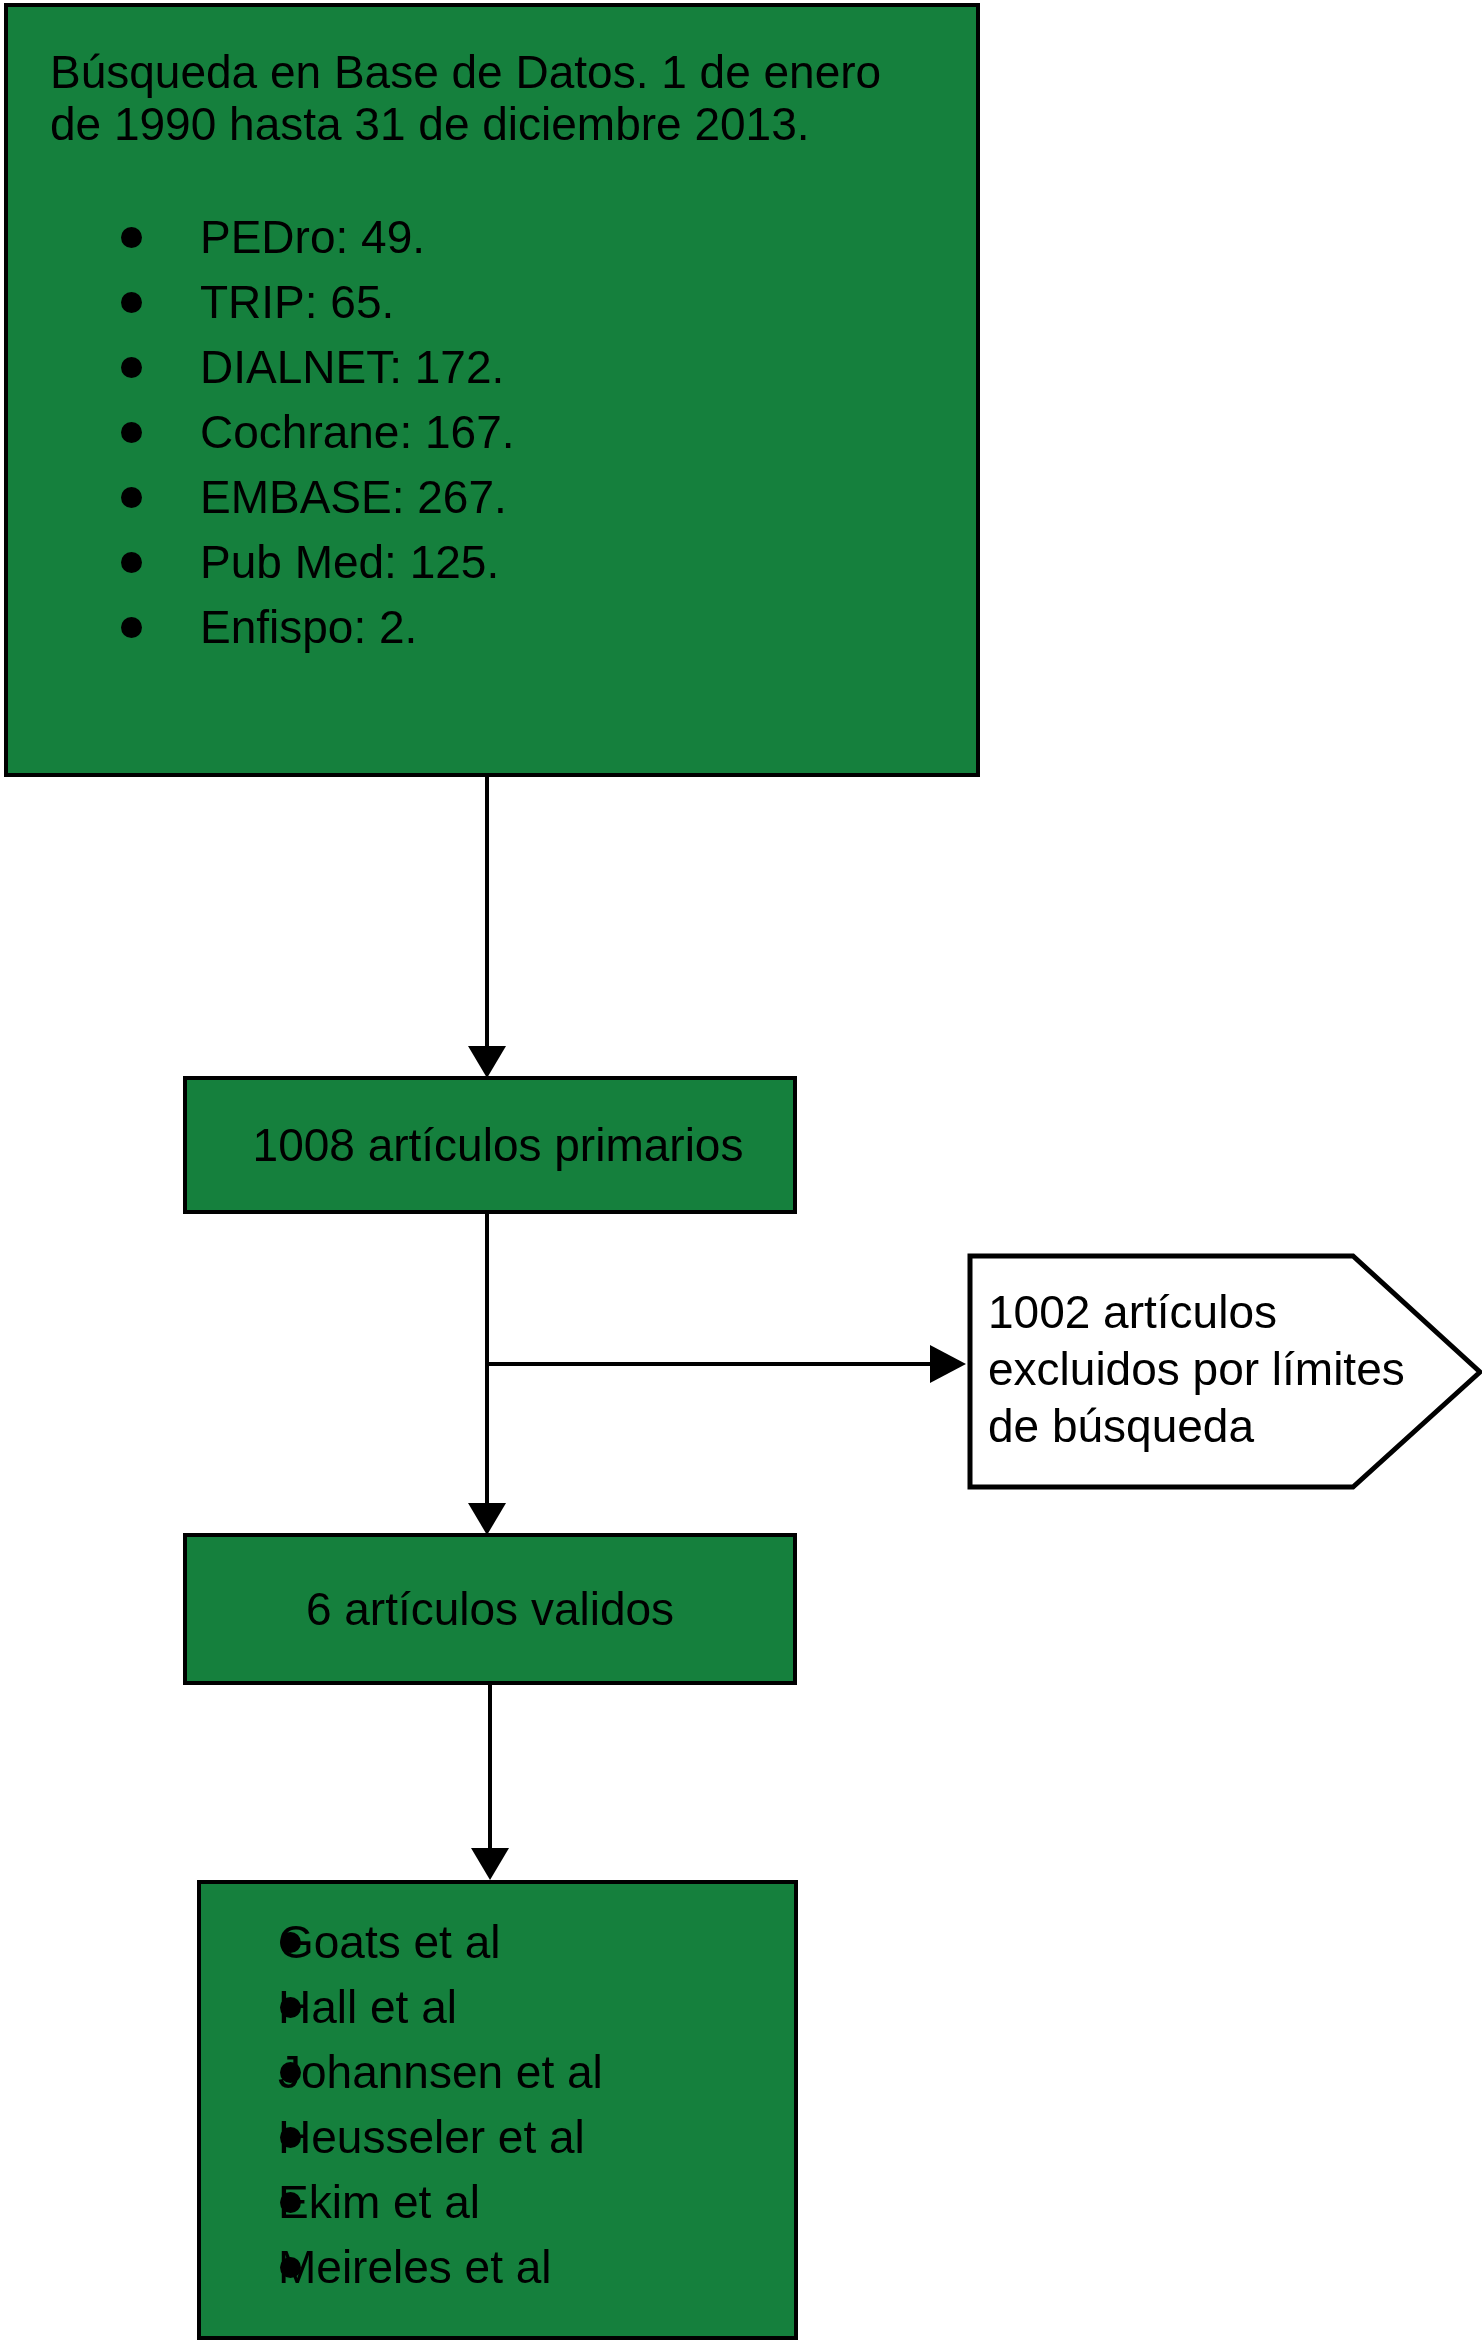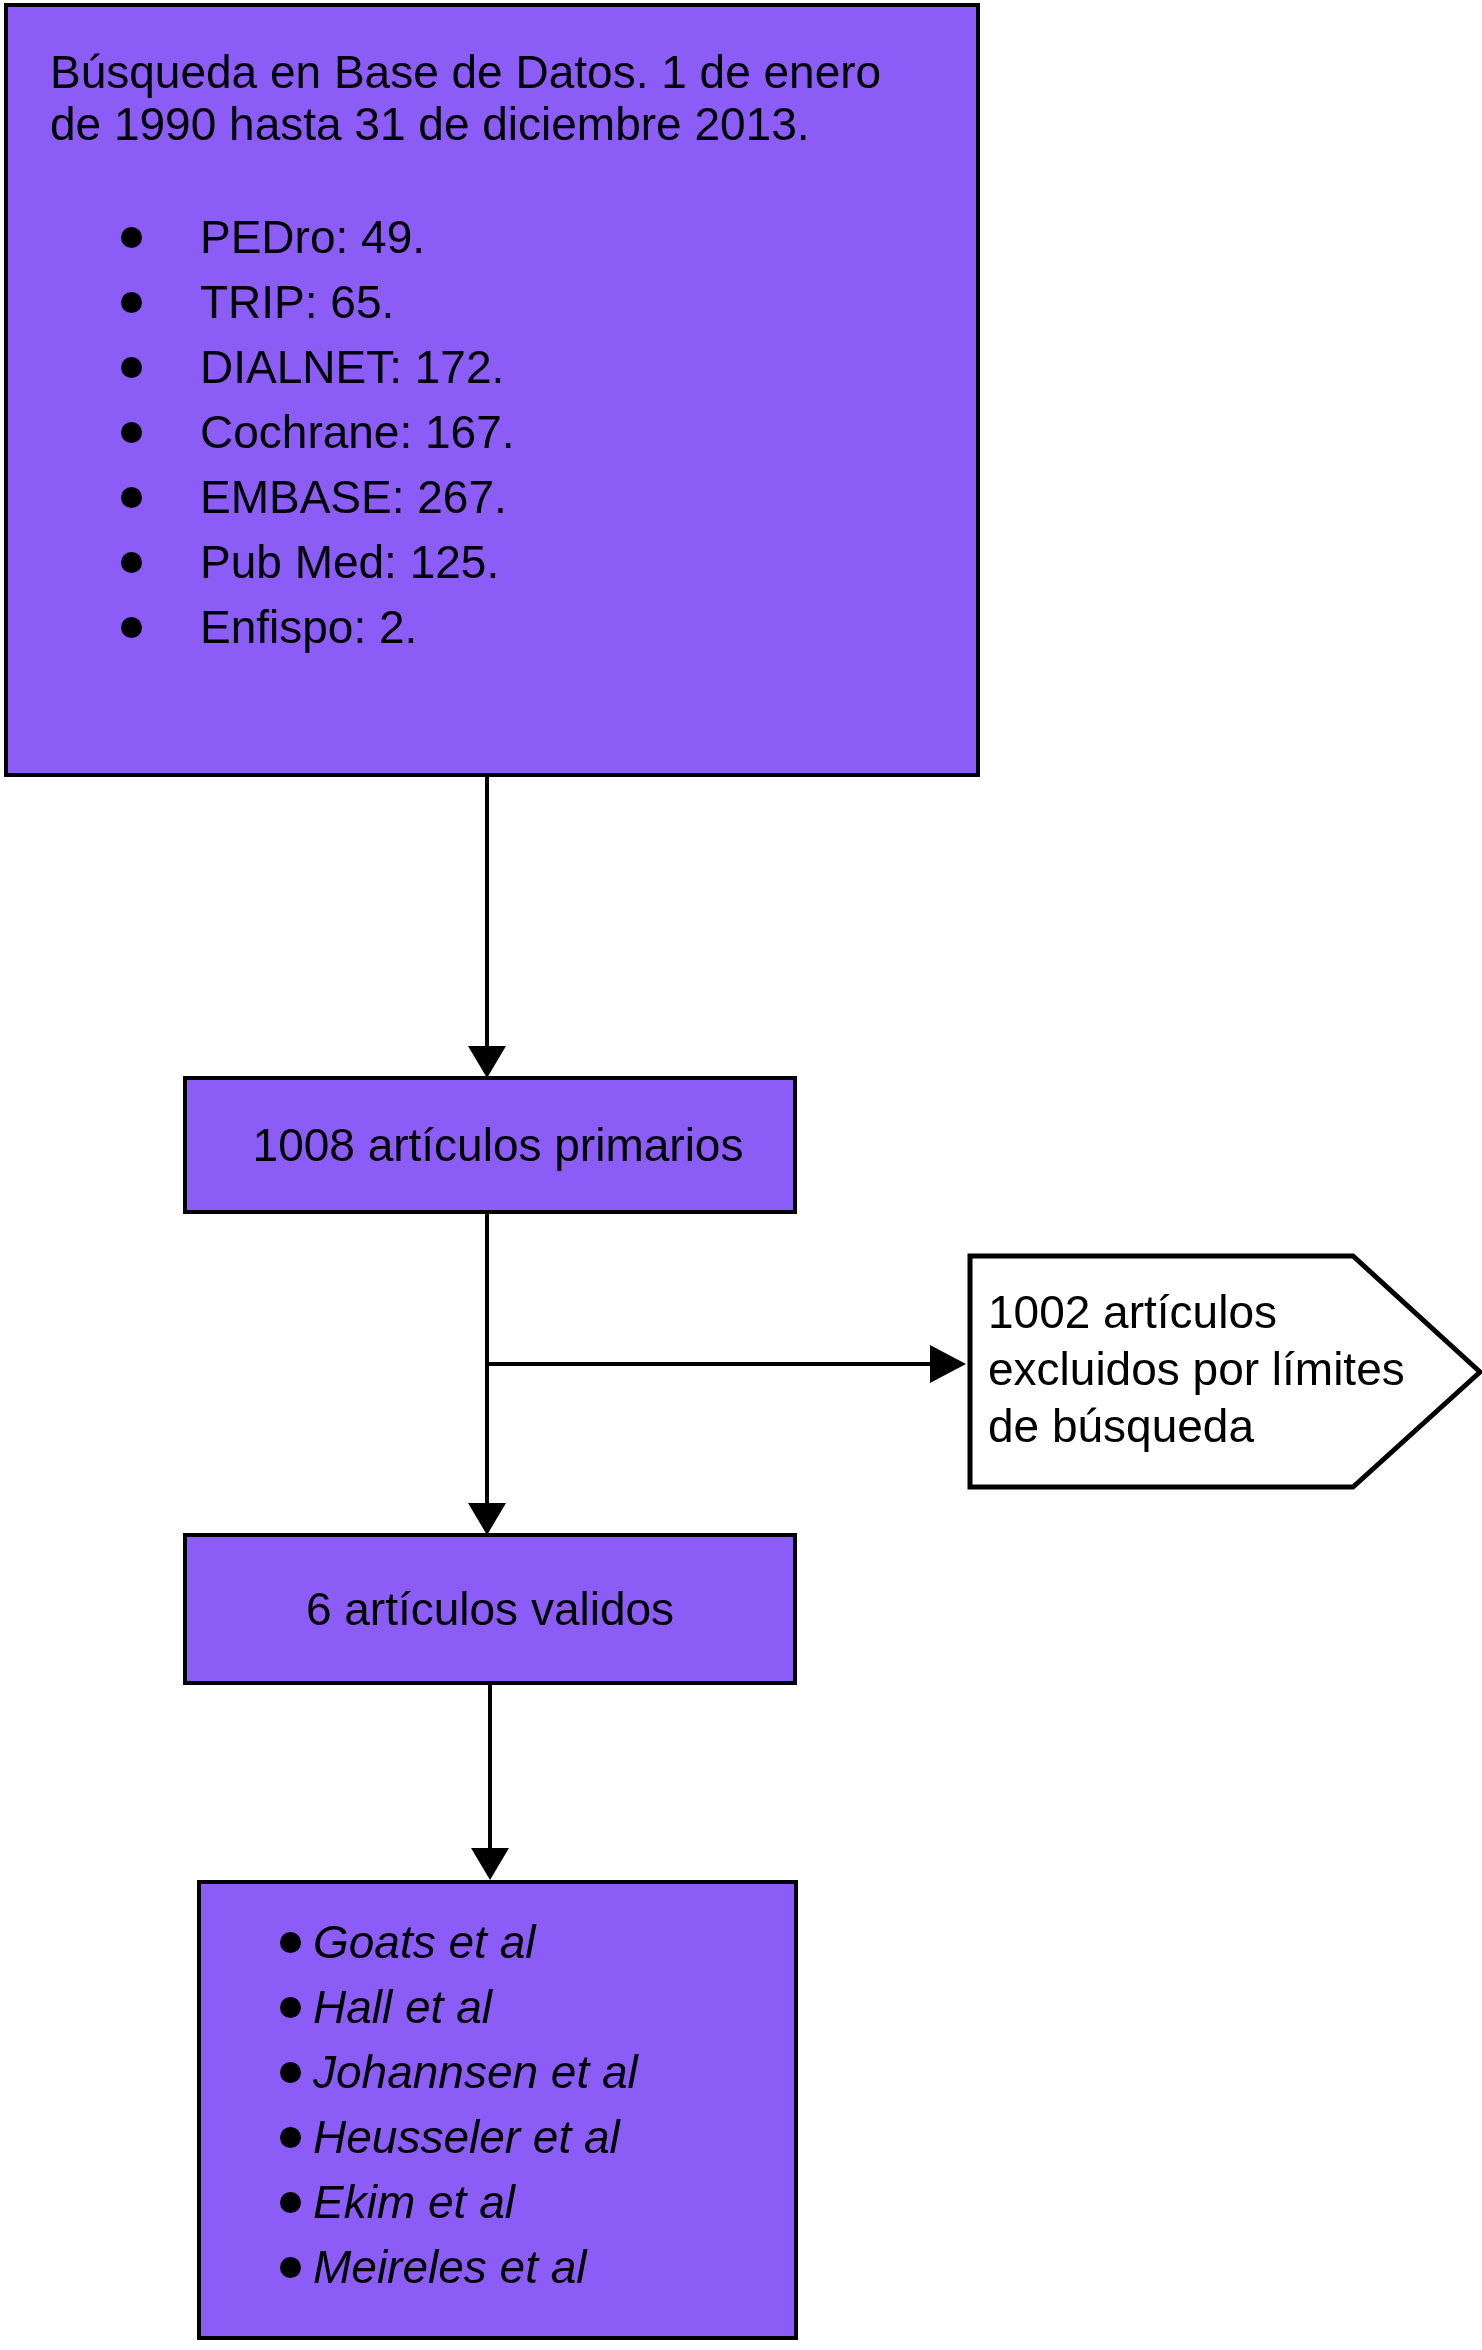--- a/index.html
+++ b/index.html
@@ -20,21 +20,21 @@
     position: absolute;
     left: 0;
     top: 0;
     width: 1482px;
     height: 2350px;
   }
   .box {
     position: absolute;
     box-sizing: border-box;
     border: 4px solid #000000;
-    background: #8b5cf6;
+    background: #15803d;
   }
   .top-box    { left: 4px;   top: 3px;    width: 976px; height: 774px; }
   .primary-box{ left: 183px; top: 1076px; width: 614px; height: 138px;
                 display: flex; align-items: center; justify-content: center; padding-left: 16px; }
   .valid-box  { left: 183px; top: 1533px; width: 614px; height: 152px;
                 display: flex; align-items: center; justify-content: center; }
   .authors-box{ left: 197px; top: 1880px; width: 601px; height: 460px; }
 
   .top-title {
     position: absolute;
@@ -65,21 +65,21 @@
     width: 21px;
     height: 21px;
     border-radius: 50%;
     background: #000000;
   }
   .db-list { left: 0; top: 198px; width: 960px; }
   .db-list li { padding-left: 192px; }
   .db-list li::before { left: 113px; }
 
   .authors-list { left: 0; top: 26px; width: 590px; }
-  .authors-list li { padding-left: 112px; font-style: italic; }
+  .authors-list li { padding-left: 77px; }
   .authors-list li::before { left: 79px; }
 
   .callout-text {
     position: absolute;
     left: 988px;
     top: 1284px;
     font-size: 46px;
     line-height: 57px;
     white-space: nowrap;
   }

